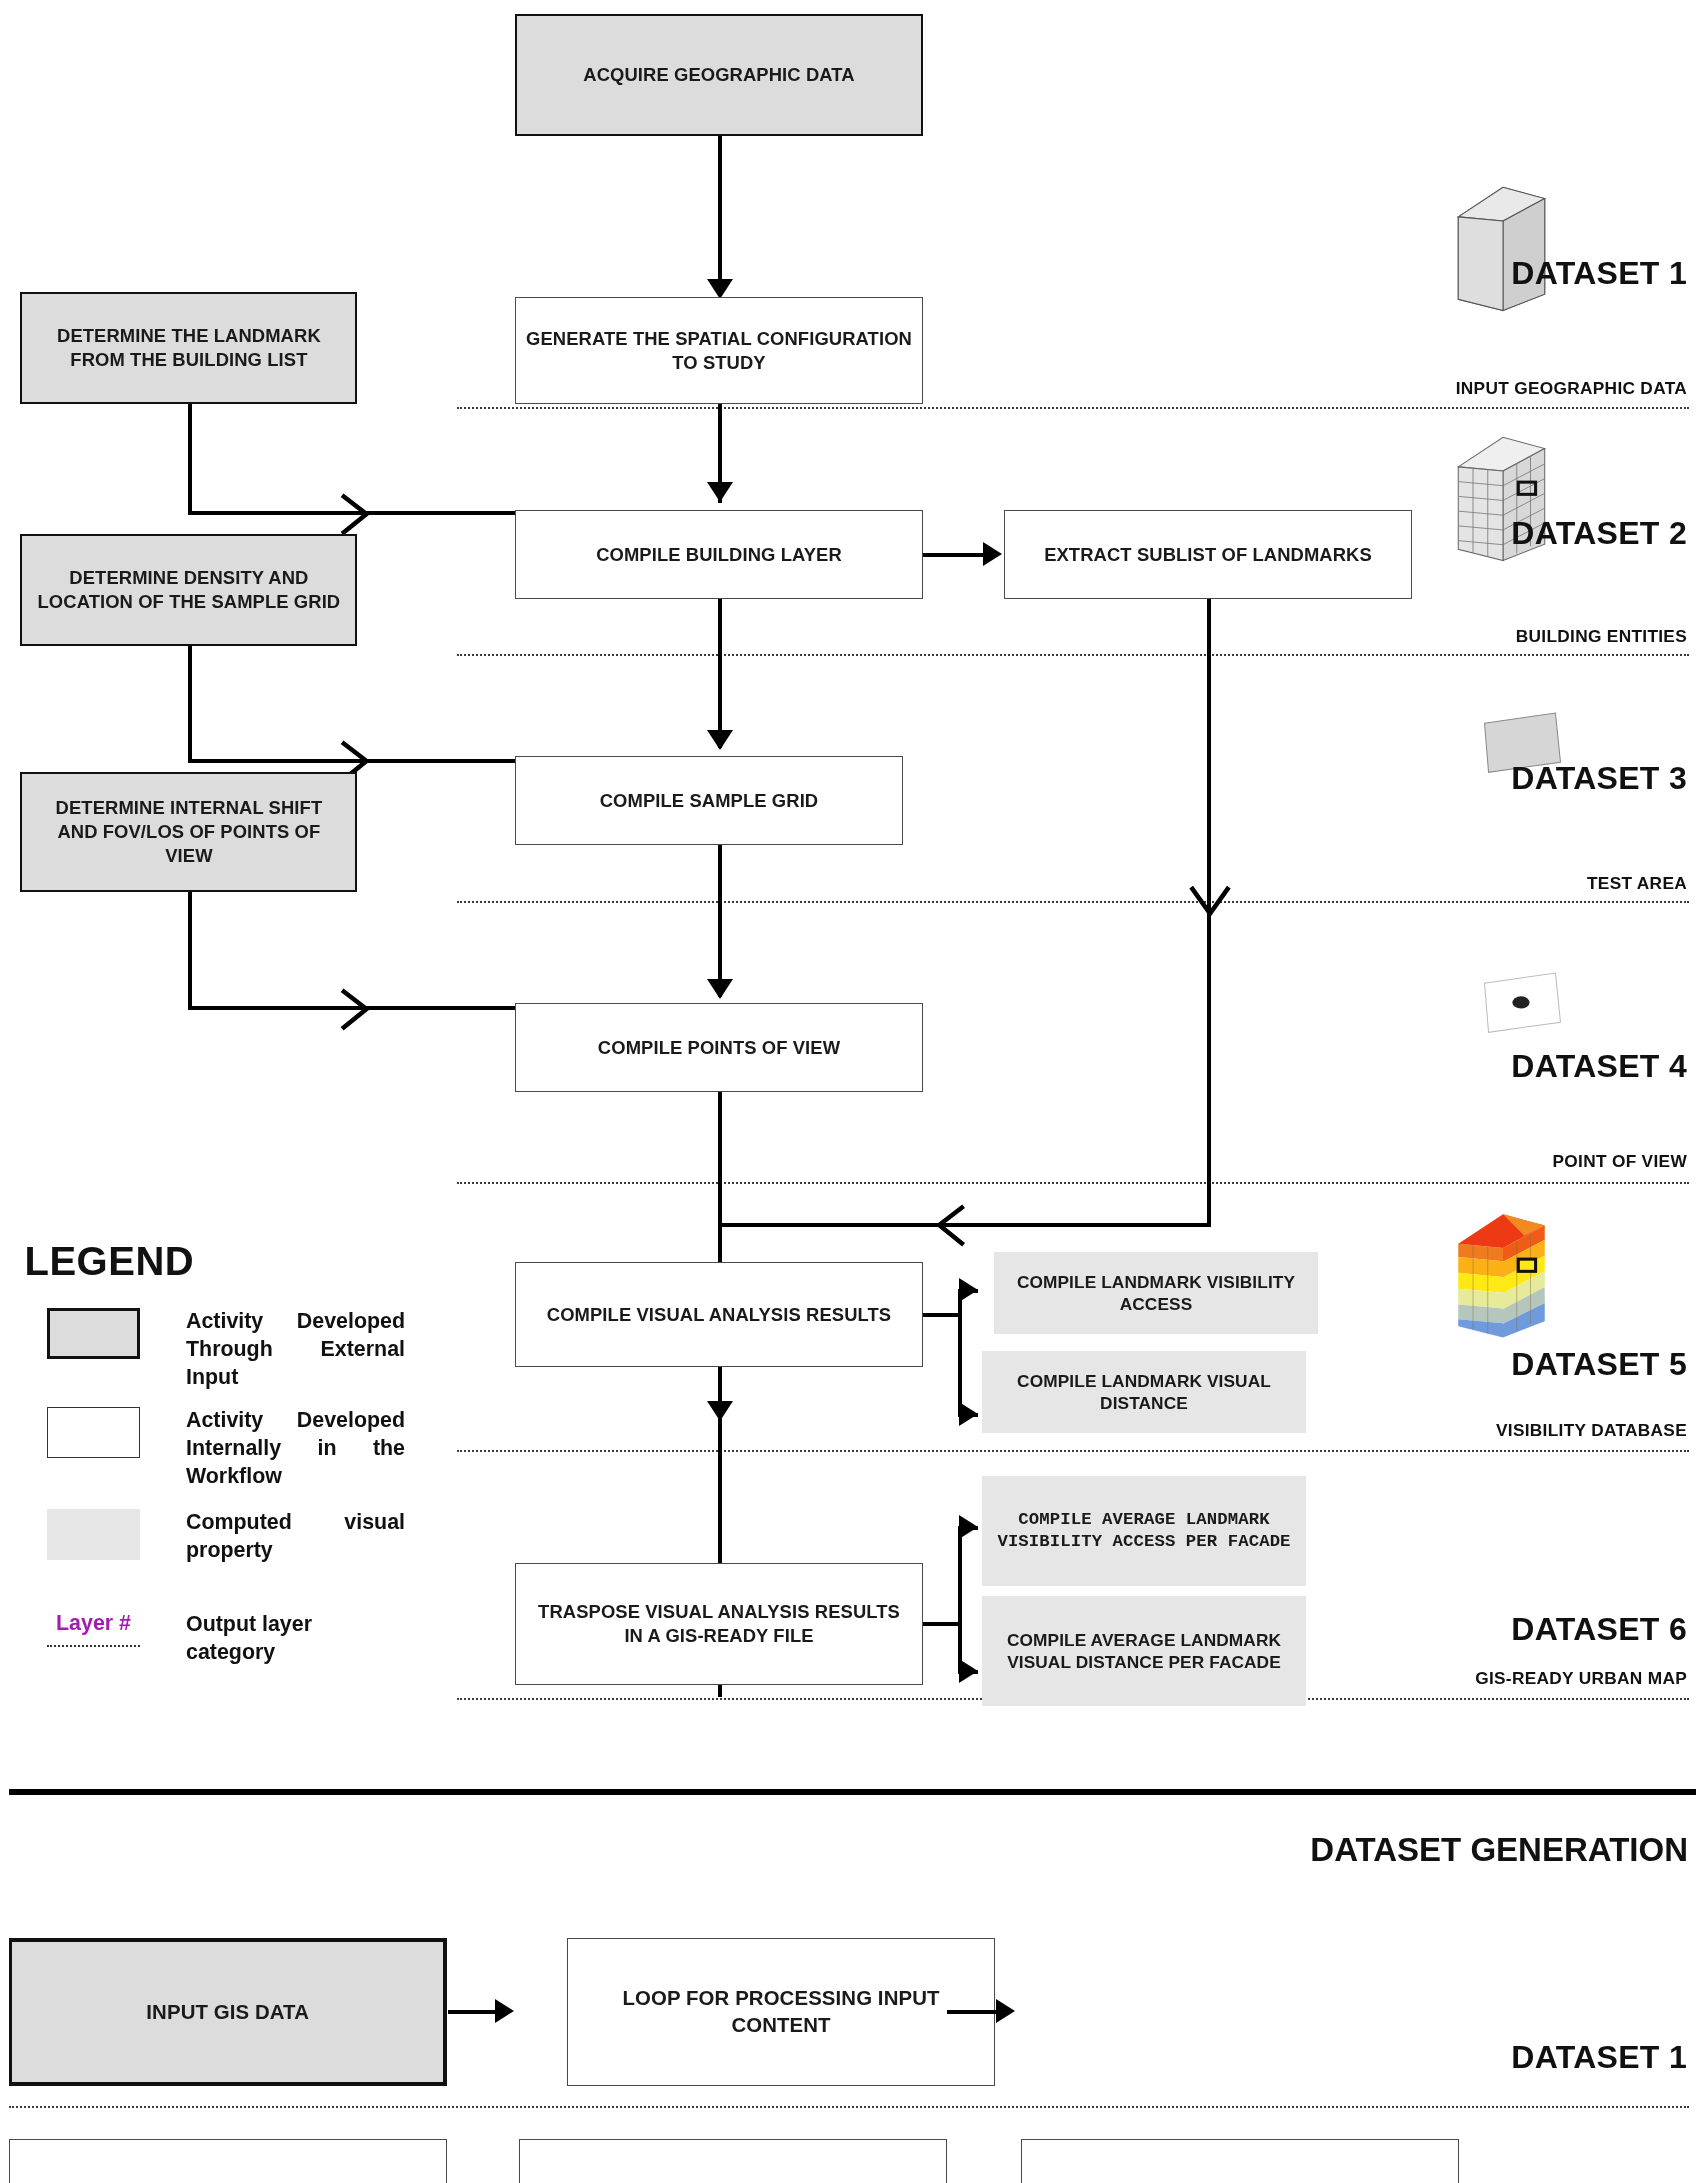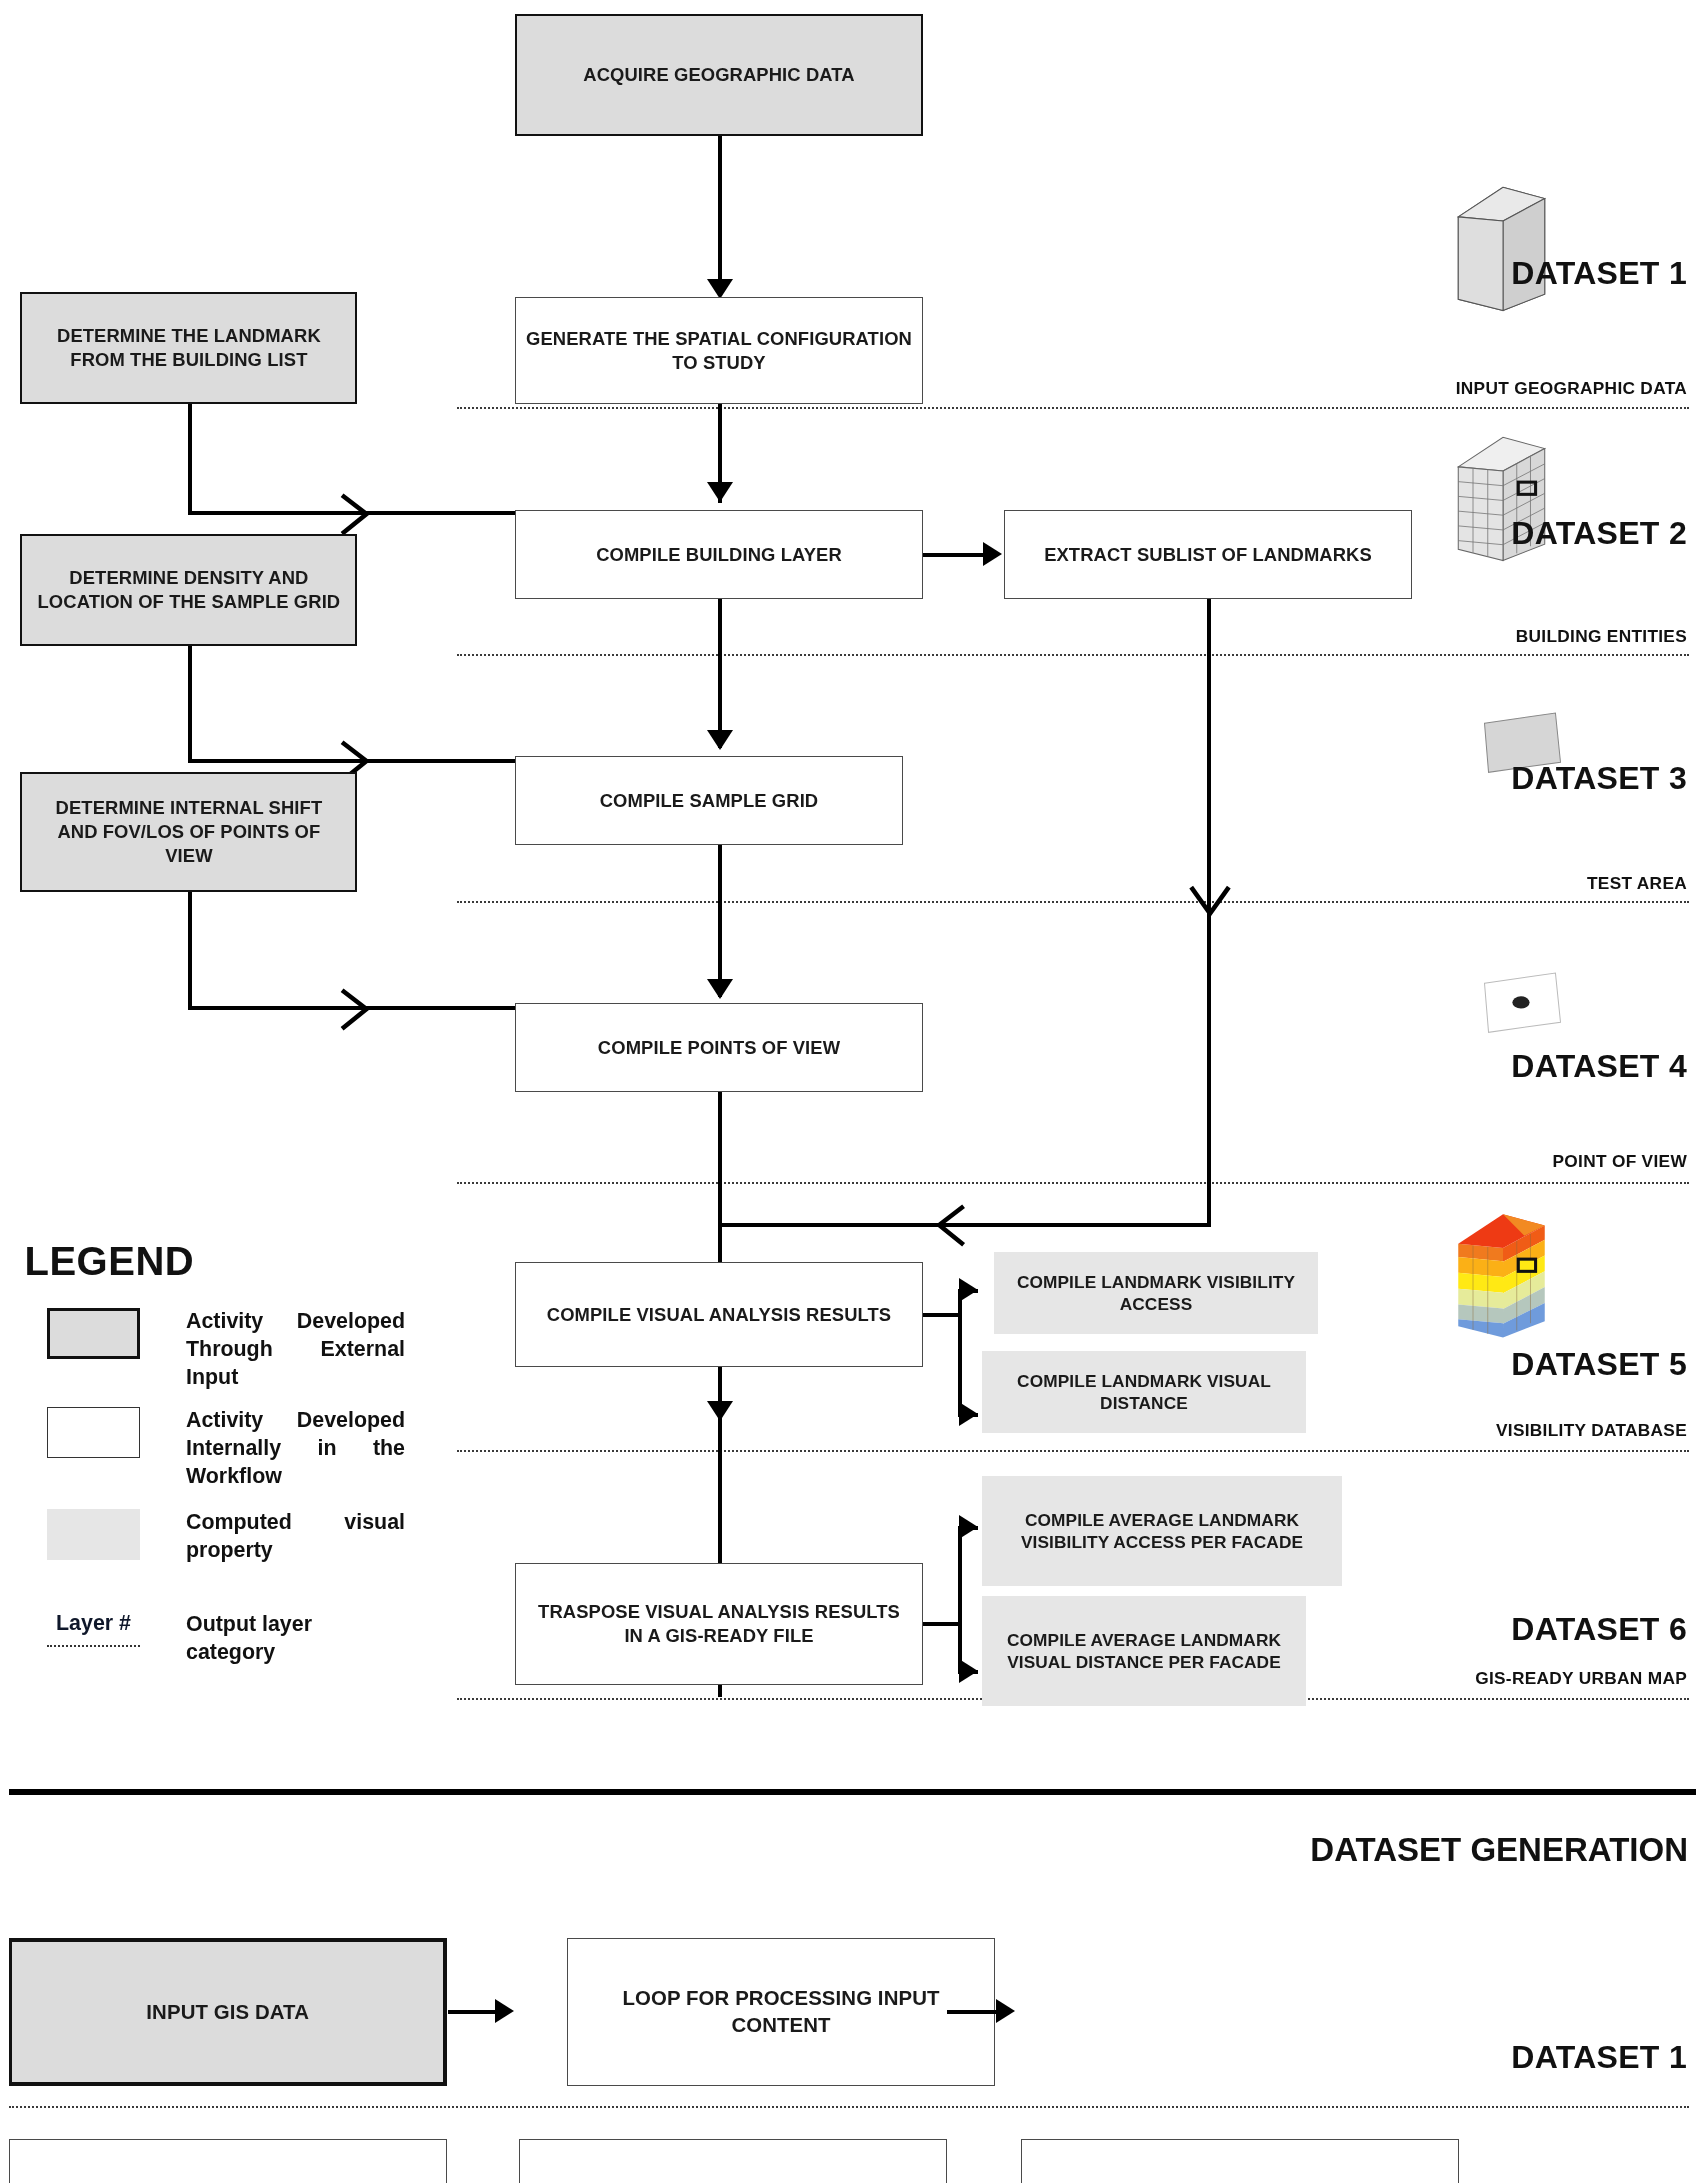--- a/index.html
+++ b/index.html
@@ -43,21 +43,21 @@
 
   
   #legend{position:absolute;left:24.5px;top:1239px;width:418px;}
   .legend-title{font-size:40px;font-weight:bold;color:#111;letter-spacing:0.5px;}
   .legend-row{position:absolute;display:flex;align-items:flex-start;}
   .sw{box-sizing:border-box;flex:0 0 auto;}
   .sw-external{width:93px;height:51px;background:#dcdcdc;border:3.6px solid #111;}
   .sw-internal{width:93px;height:51px;background:#fff;border:1.5px solid #333;}
   .sw-computed{width:93px;height:51px;background:#e6e6e6;border:none;}
   .sw-layer{width:93px;height:36px;border-bottom:2px dotted #333;
-            font-size:21.4px;font-weight:bold;color:#0f172a;text-align:center;}
+            font-size:21.4px;font-weight:bold;color:#a21caf;text-align:center;}
   .legend-text{font-size:21.4px;font-weight:bold;color:#111;line-height:1.30;
                width:219px;text-align:justify;text-justify:inter-word;}
 
   
   .thickrule{position:absolute;background:#000;height:5.6px;}
   .section-title{position:absolute;font-size:33px;font-weight:bold;color:#111;text-align:right;}
 
   
   .icon{position:absolute;}
 </style>
@@ -145,21 +145,21 @@
   <div class="box box-internal fz36" style="left:515px;top:1003px;width:408px;height:89px;">COMPILE POINTS OF VIEW</div>
 
   <div class="box box-internal fz36" style="left:515px;top:1262px;width:408px;height:105px;padding:0 20.4px;">COMPILE VISUAL ANALYSIS RESULTS</div>
 
   <div class="box box-internal fz36" style="left:515px;top:1563px;width:408px;height:122px;padding:0 20.4px;">TRASPOSE VISUAL ANALYSIS RESULTS IN A GIS-READY FILE</div>
 
   <div class="box box-computed fz34" style="left:982px;top:1252px;width:324px;height:82px;padding:0 3px;margin-left:12px;">COMPILE LANDMARK VISIBILITY ACCESS</div>
 
   <div class="box box-computed fz34" style="left:982px;top:1351px;width:324px;height:82px;padding:0 13.3px;">COMPILE LANDMARK VISUAL DISTANCE</div>
 
-  <div class="box box-computed fz34" style="left:982px;top:1476px;width:360px;height:110px;padding:0 10.2px;">COMPILE AVERAGE LANDMARK VISIBILITY ACCESS PER FACADE</div>
+  <div class="box box-computed fz34" style="left:982px;top:1476px;width:324px;height:110px;padding:0 10.2px;font-family:Liberation Mono, monospace;">COMPILE AVERAGE LANDMARK VISIBILITY ACCESS PER FACADE</div>
 
   <div class="box box-computed fz34" style="left:982px;top:1596px;width:324px;height:110px;padding:0 10.2px;">COMPILE AVERAGE LANDMARK VISUAL DISTANCE PER FACADE</div>
 
   <div class="hline" style="left:923px;top:1313px;width:38px;"></div>
   <div class="vline" style="left:958px;top:1289px;width:4.1px;height:127px;"></div>
   <div class="hline" style="left:958px;top:1289px;width:20.4px;"></div>
   <div class="arrow-right" style="left:959px;top:1278px;"></div>
   <div class="hline" style="left:958px;top:1413px;width:20.4px;"></div>
   <div class="arrow-right" style="left:959px;top:1402px;"></div>
 

